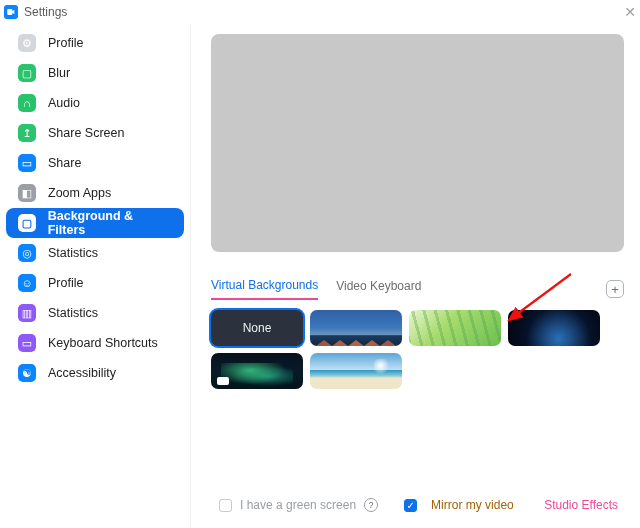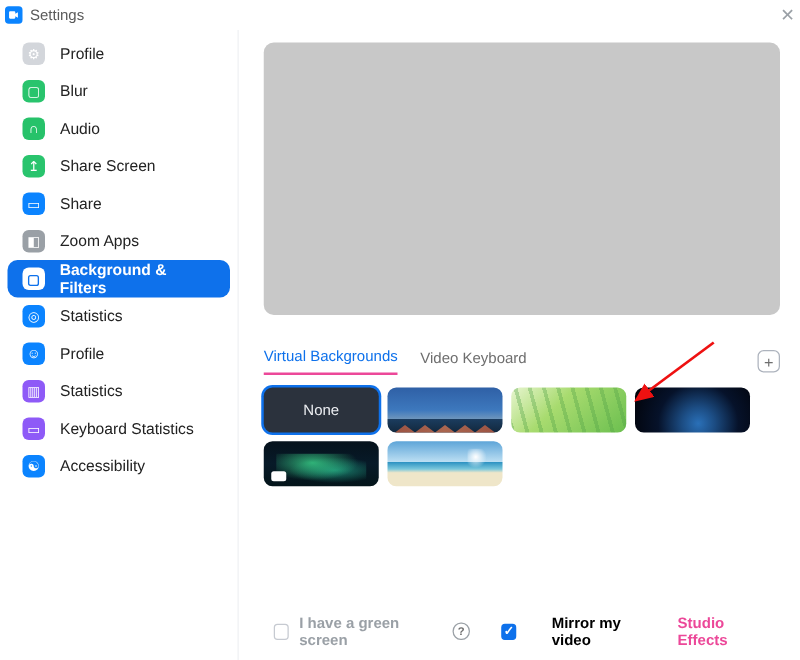--- a/index.html
+++ b/index.html
@@ -48,25 +48,25 @@
   .bg-bridge::after{content:"";position:absolute;left:6px;right:6px;top:30px;height:10px;background:linear-gradient(90deg,#b55b43,#c47051,#b55b43);clip-path:polygon(0 60%,10% 0,20% 60%,30% 0,40% 60%,50% 0,60% 60%,70% 0,80% 60%,90% 0,100% 60%,100% 100%,0 100%);opacity:.85;}
   .bg-grass { background: linear-gradient(135deg,#e7f5cf 0%, #a8db6f 40%, #6bbf4f 100%); position:relative; }
   .bg-grass::before{content:"";position:absolute;inset:0;background:repeating-linear-gradient(75deg,rgba(80,160,70,.35) 0 3px, transparent 3px 11px);}
   .bg-earth { background: radial-gradient(circle at 55% 80%, #2a70b8 0%, #1c4d84 22%, #06122a 55%, #010207 100%); }
   .bg-aurora { background: linear-gradient(180deg,#06121c 0%, #071a28 50%, #04151a 100%); position:relative; }
   .bg-aurora::before{content:"";position:absolute;left:10px;right:10px;top:10px;height:24px;background:radial-gradient(ellipse at 40% 30%, rgba(60,220,140,.75), transparent 60%), radial-gradient(ellipse at 65% 55%, rgba(40,200,160,.6), transparent 55%);}
   .bg-aurora::after{content:"";position:absolute;left:6px;bottom:4px;width:12px;height:8px;background:#fff;border-radius:2px;}
   .bg-beach { background: linear-gradient(180deg,#5ea5d8 0%, #bcdff3 46%, #2f94c3 47%, #7cc8dc 62%, #efe6c9 70%, #efe6c9 100%); position:relative; }
   .bg-beach::after{content:"";position:absolute;right:6px;top:6px;width:22px;height:22px;background:radial-gradient(circle at 30% 30%, #fff, #fff0 40%);}
 
-  .footer { margin-top:auto; height:46px; display:flex; align-items:center; font-size:12px; color:#9aa0a6; padding-left:8px; gap:8px;font-weight:bold; }
+  .footer { margin-top:auto; height:46px; display:flex; align-items:center; font-size:12px; color:#9aa0a6; padding-left:8px; gap:8px; }
   .cbx { width:13px; height:13px; border:1.3px solid #c6cad1; border-radius:3px; display:inline-flex; align-items:center; justify-content:center; font-size:10px; color:#fff; }
   .cbx.checked { background:#0e71eb; border-color:#0e71eb; }
   .qmark { width:14px; height:14px; border:1.2px solid #9aa0a6; border-radius:50%; display:flex; align-items:center; justify-content:center; font-size:9px; color:#6e6e6e; }
-  .footer .mirror { color:#000000; margin-left:20px; }
+  .footer .mirror { color:#a16207; margin-left:6px; }
   .footer .spacer { flex:1; }
   .footer .studio { color:#ec4899; margin-right:6px; }
 
   .arrow { position:absolute; left:310px; top:242px; pointer-events:none; }
 </style>
 </head>
 <body>
 
 <div class="titlebar">
   <span class="app-icon">
@@ -116,21 +116,21 @@
     <div class="side-item">
         <span class="icn blue">☺</span>
         <span>Profile</span>
       </div>
     <div class="side-item">
         <span class="icn purple">▥</span>
         <span>Statistics</span>
       </div>
     <div class="side-item">
         <span class="icn purple">▭</span>
-        <span>Keyboard Statistics</span>
+        <span>Keyboard Shortcuts</span>
       </div>
     <div class="side-item">
         <span class="icn blue">☯</span>
         <span>Accessibility</span>
       </div>
   </div>
 
   <div class="divider"></div>
 
   <div class="main">

